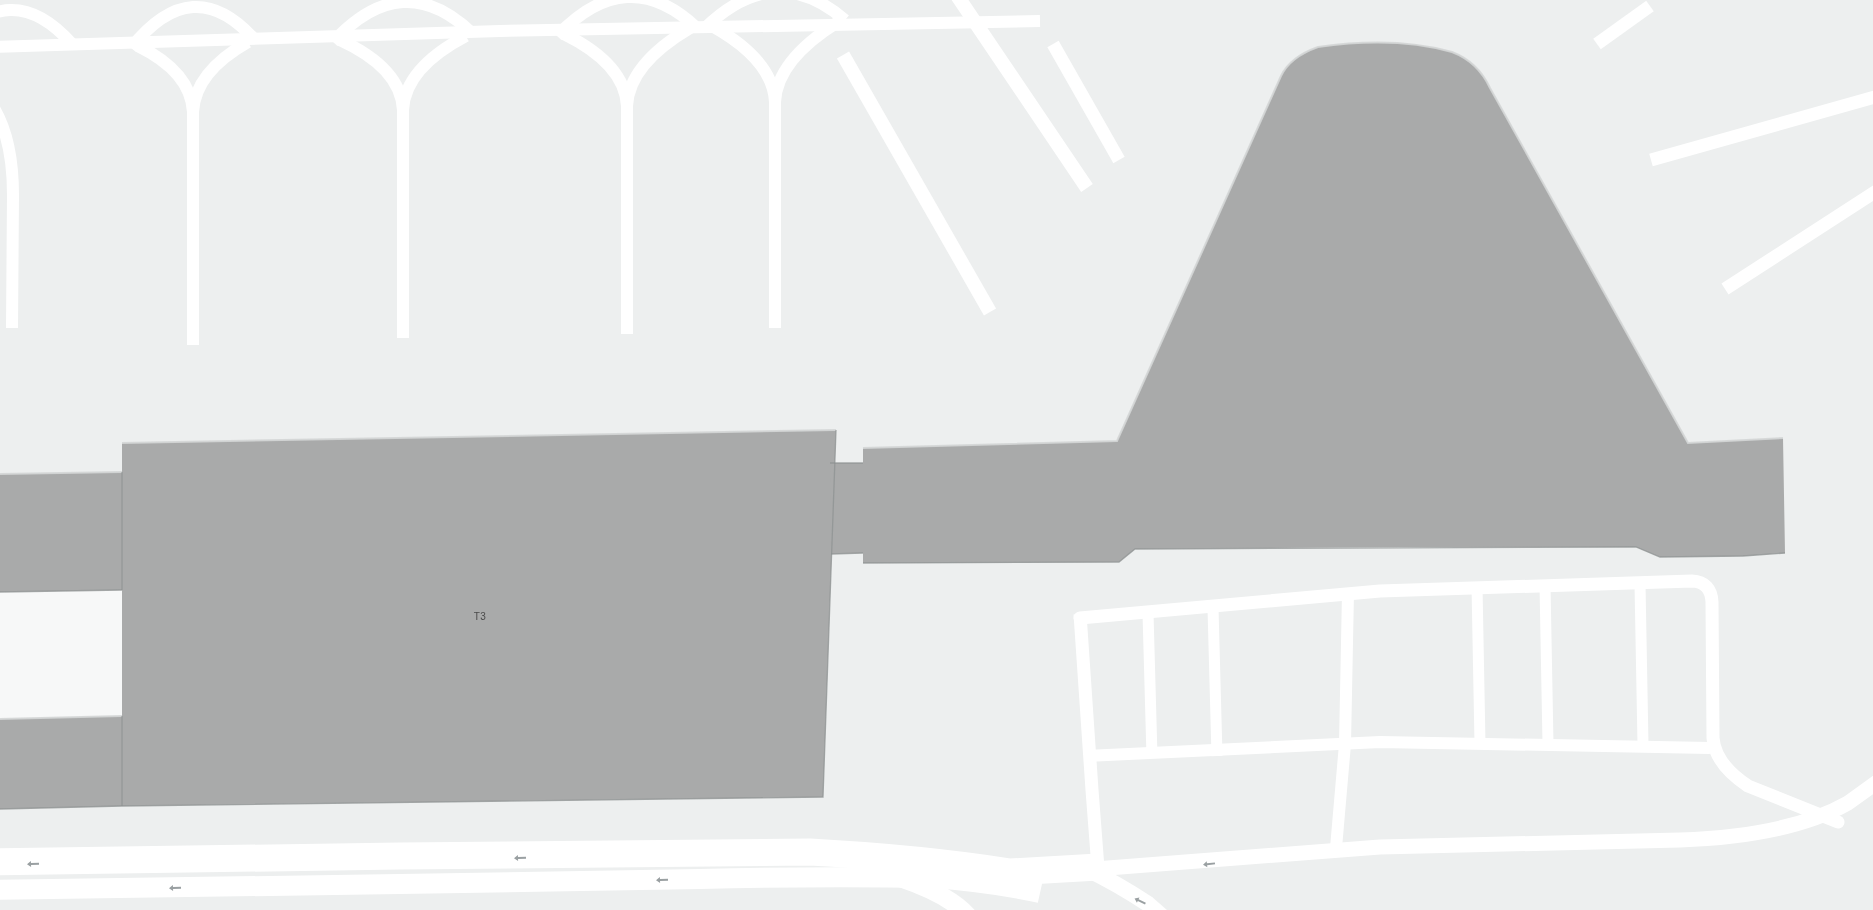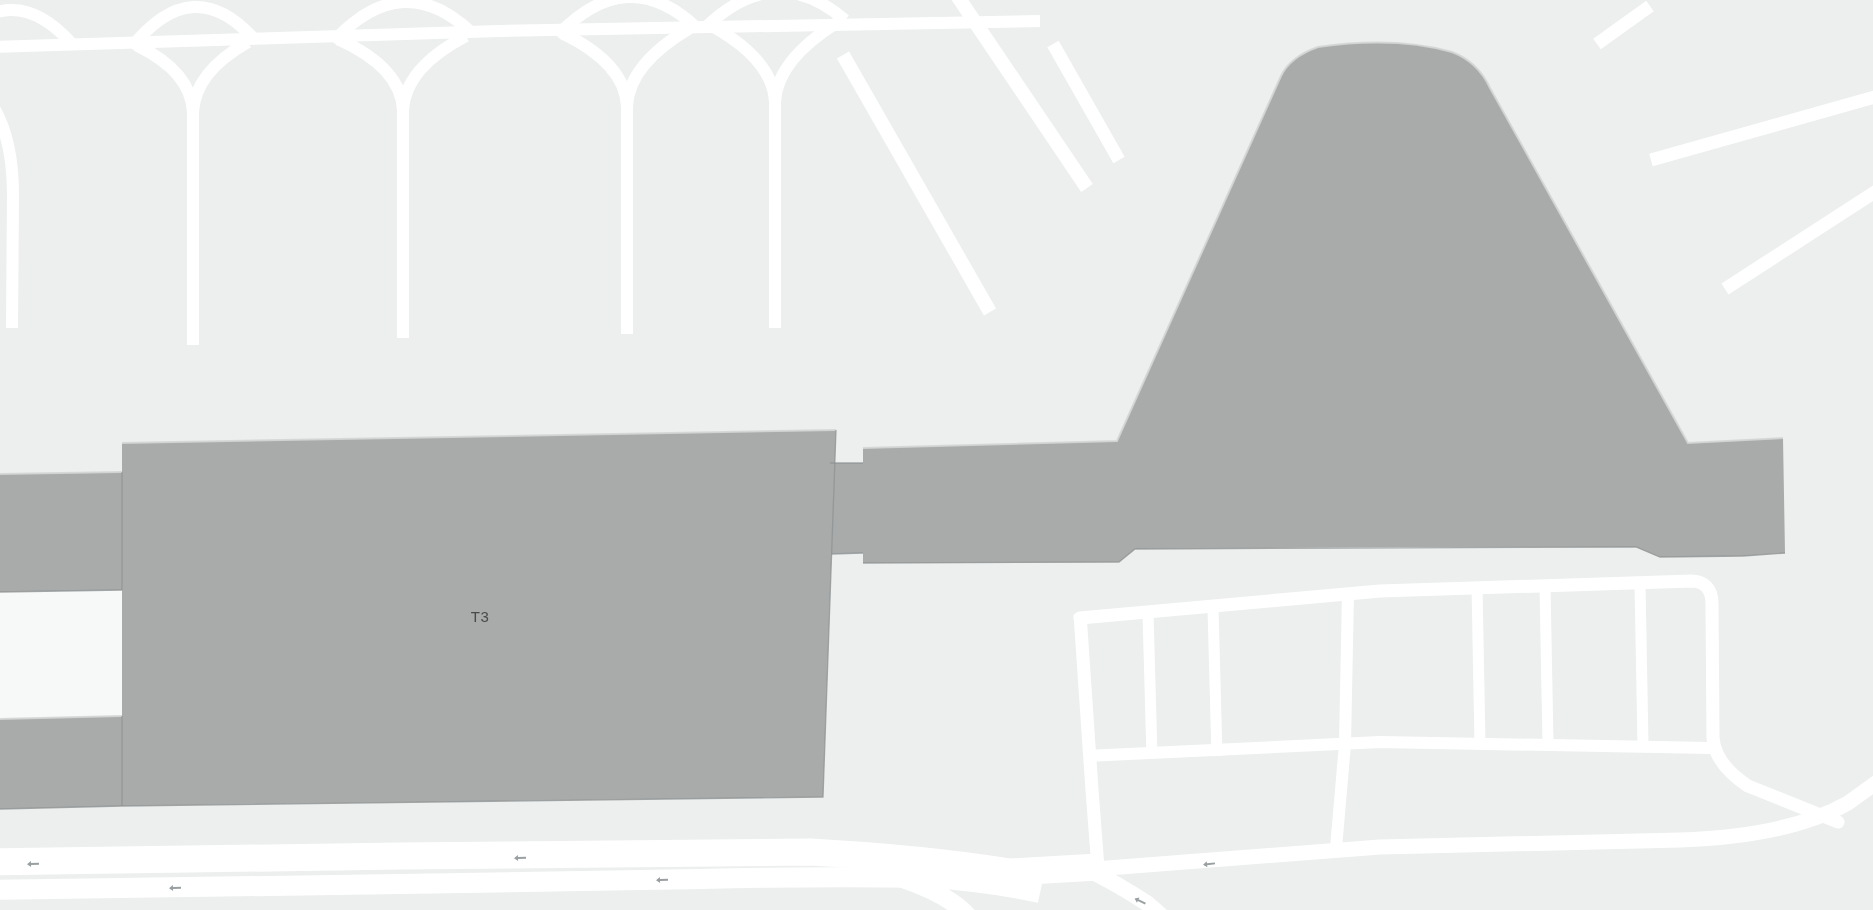--- a/index.html
+++ b/index.html
@@ -13,21 +13,21 @@
   #map-svg{position:absolute;left:0;top:0;width:100%;height:100%;display:block;}
   .road{fill:none;stroke:var(--road,#ffffff);stroke-linecap:butt;stroke-linejoin:round;}
   .road-round{fill:none;stroke:var(--road,#ffffff);stroke-linecap:round;stroke-linejoin:round;}
   .building{fill:var(--building,#a9aaaa);}
   .seam{fill:none;stroke:var(--seam,#8e9191);stroke-width:1.3;opacity:.75;}
   .hilite{fill:none;stroke:var(--hilite,#d4d6d6);stroke-width:2;opacity:.9;}
   #t3-label{
     position:absolute;
     transform:translate(-50%,-55%);
     color:var(--label,#4a4a4a);
-    font-size:15px;
+    font-size:10px;
     letter-spacing:.5px;
     cursor:default;
     user-select:none;
   }
   .arrow{fill:var(--arrow,#9aa0a2);}
 </style>
 </head>
 <body>
 
 <div id="map-viewport" style="--bg: #edefef; --building: #a9aaaa; --road: #ffffff; --seam: #8e9191; --hilite: #d4d6d6; --arrow: #9aa0a2; --label: #4a4a4a;">

